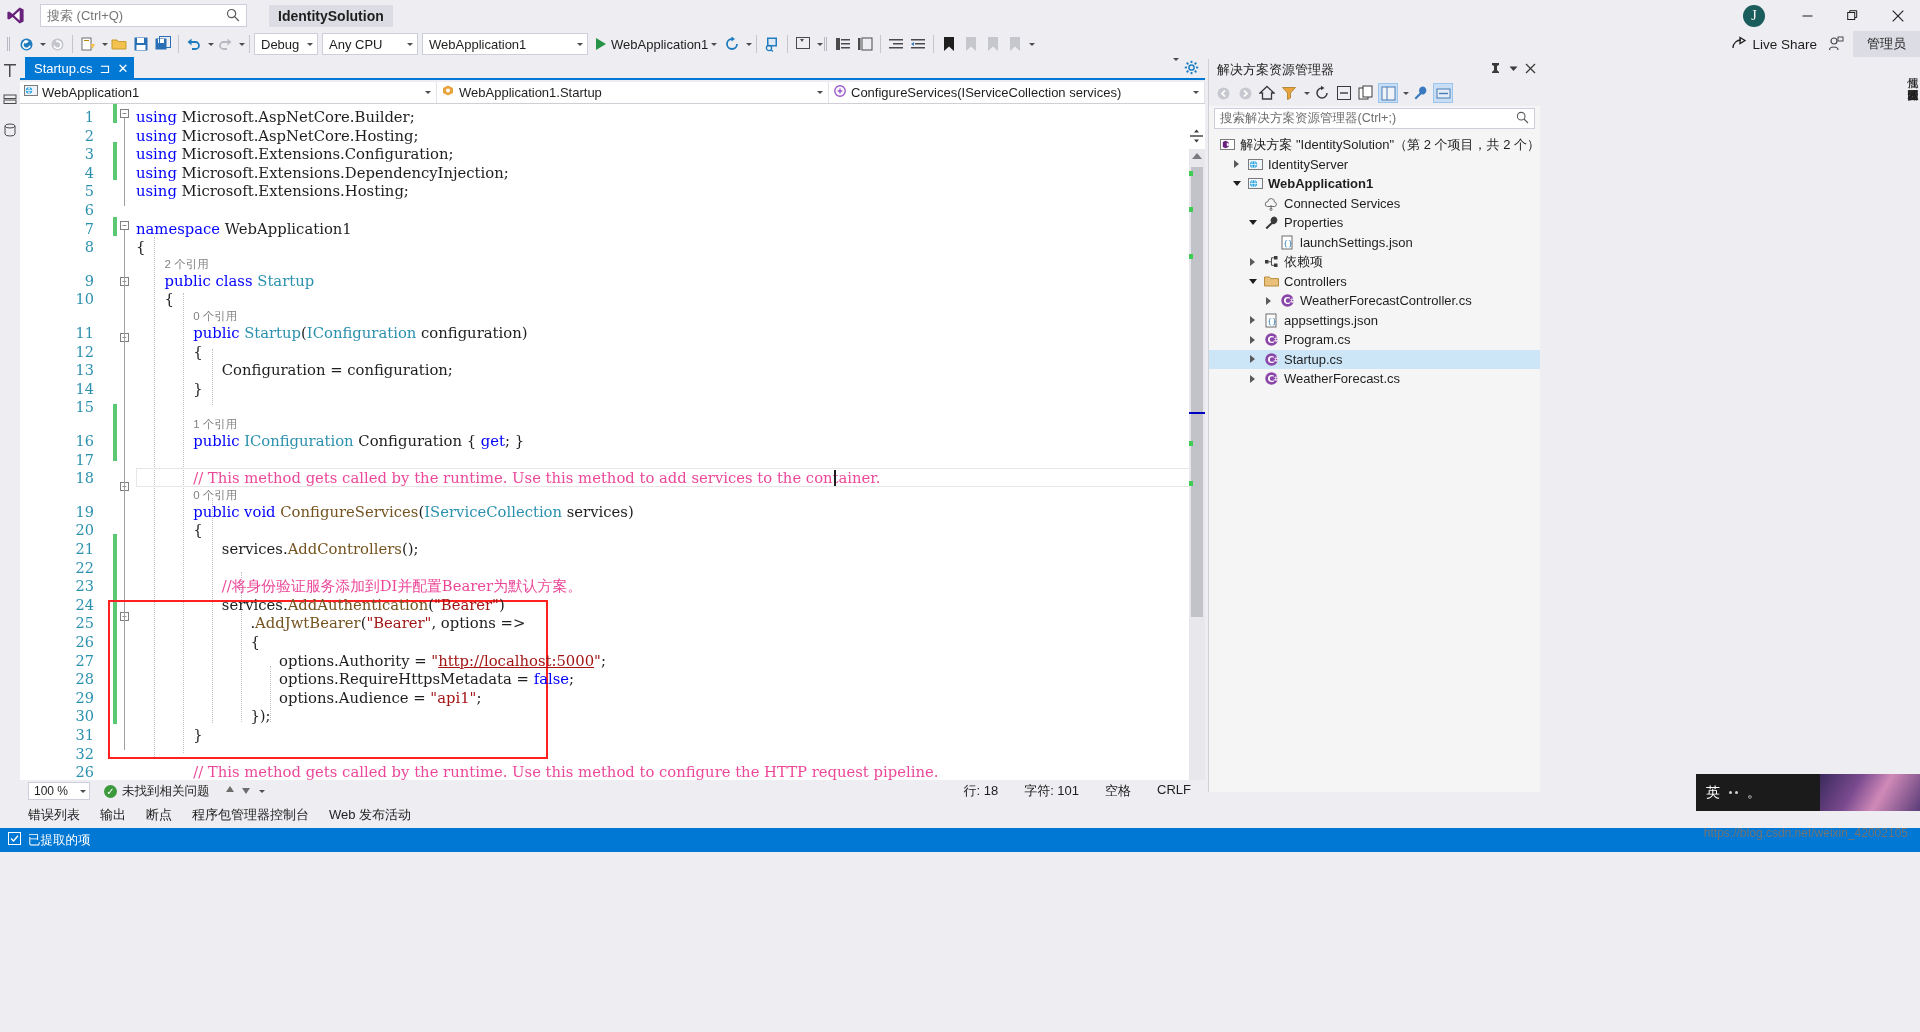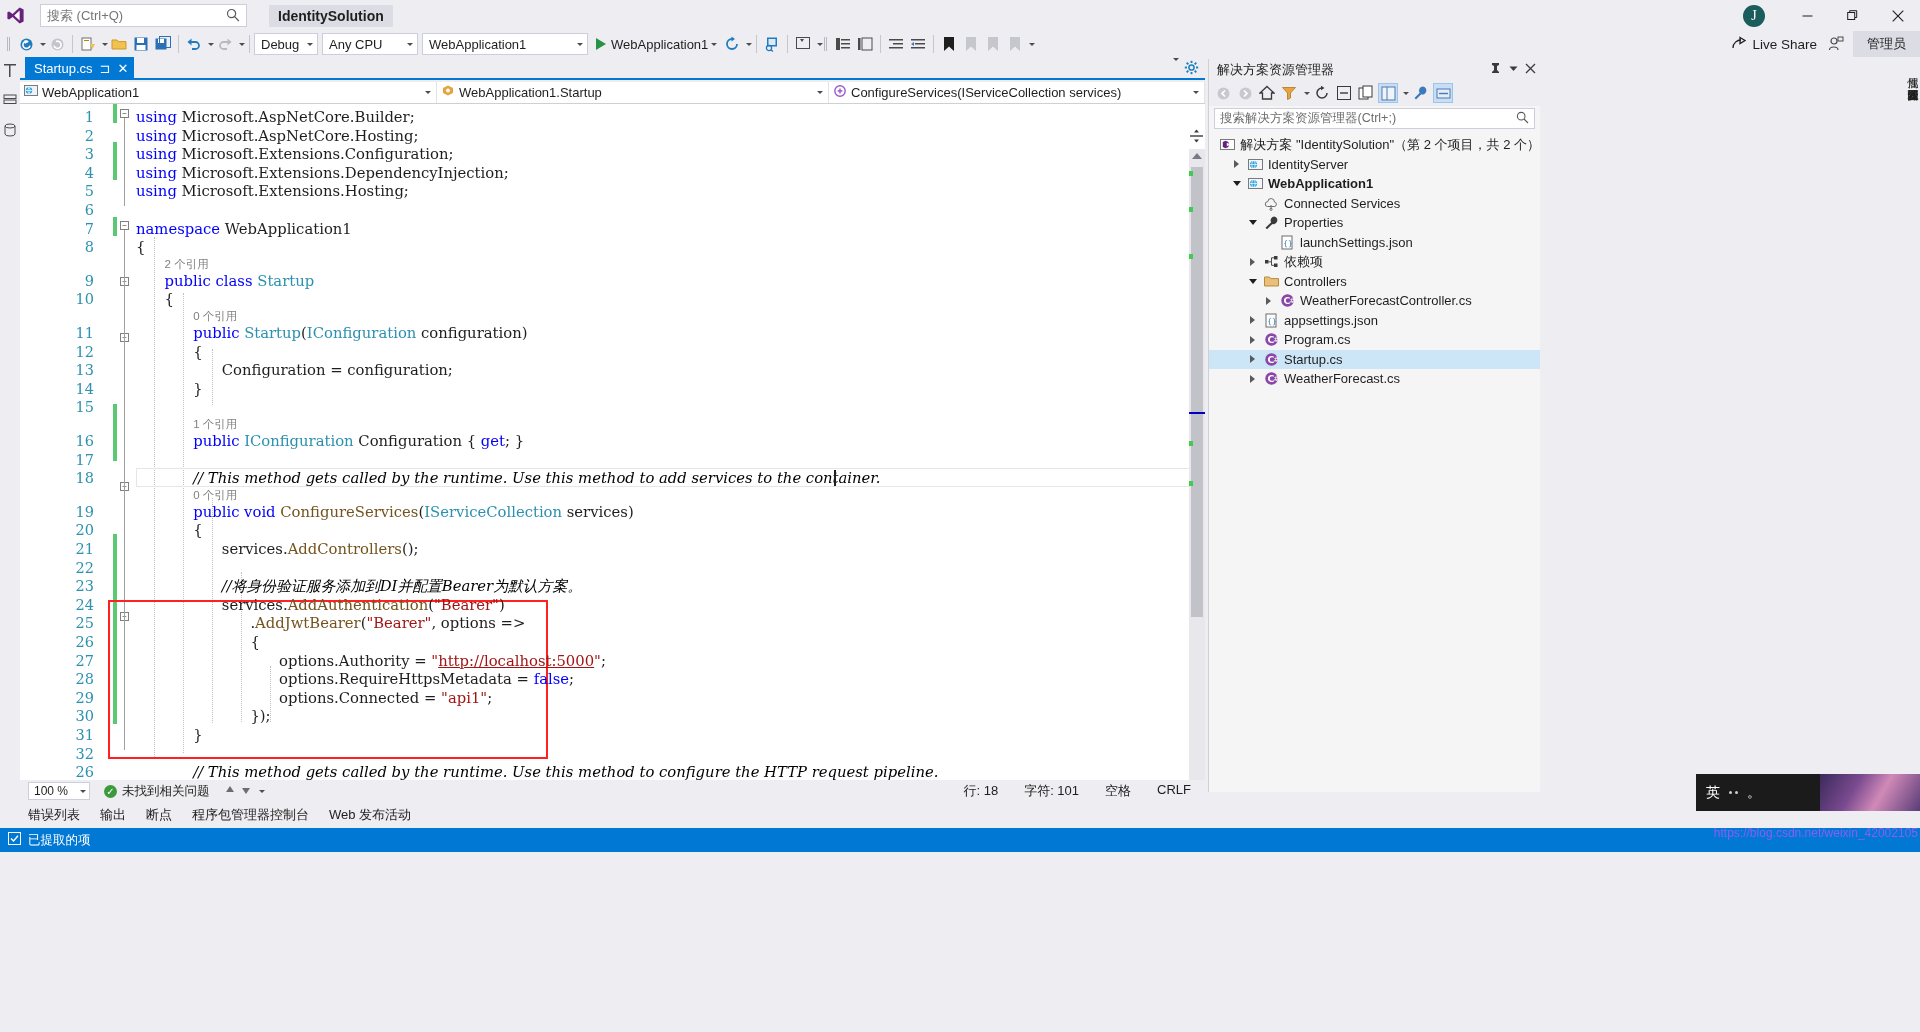--- a/index.html
+++ b/index.html
@@ -114,21 +114,21 @@
   .vline { position: absolute; width: 1px; background: #a0a0a0; }
   .dline { position: absolute; width: 0; border-left: 1px dotted #c0c0c0; }
 
   .code { position: absolute; left: 116px; top: 0; width: 1069px; }
   .ln {
     position: absolute; left: 0; height: 18.6px; line-height: 18.6px; font-size: 14.8px;
     white-space: pre; font-family: "DejaVu Serif", serif; color: #1e1e1e; letter-spacing: 0px;
   }
   .ref { font-family: "Liberation Sans", sans-serif; font-size: 11.5px; color: #808080; }
   .kw { color: #0000ff; } .typ { color: #2b91af; } .str { color: #a31515; }
-  .cmt { color: #000000; font-style: italic; } .mth { color: #74531f; } .par { color: #1e1e1e; }
+  .cmt { color: #ec4899; } .mth { color: #74531f; } .par { color: #1e1e1e; }
   .lnk { color: #a31515; text-decoration: underline; }
   .curline {
     position: absolute; left: 116px; width: 1069px; height: 19px;
     border: 1px solid #e6e6e6; background: transparent;
   }
   .caret-bar { position: absolute; width: 1.5px; height: 16px; background: #1e1e1e; }
   .redbox { position: absolute; border: 2px solid #ff2020; }
 
   
   .vscroll {
@@ -193,21 +193,21 @@
     position: absolute; right: 100px; top: 774px; width: 124px; height: 37px; background: #1b1b1b;
     display: flex; align-items: center; padding-left: 10px; gap: 9px; color: #ffffff; font-size: 14px;
   }
   .ime-dots { display: flex; gap: 3px; align-items: center; }
   .ime-dot { width: 3px; height: 3px; border-radius: 50%; background: #cfcfcf; }
   .ime-art {
     position: absolute; right: 0; top: 774px; width: 100px; height: 37px;
     background: linear-gradient(120deg, #3b2a5c 0%, #7a4a8f 35%, #d08ab8 60%, #5a3c78 100%);
   }
   .watermark {
-    position: absolute; right: 2px; top: 826px; font-size: 12px; color: #8b5cf6;
+    position: absolute; right: 12px; top: 826px; font-size: 12px; color: #737373;
     font-family: "Liberation Sans", sans-serif;
   }
   .rightrail { position: absolute; right: 0; top: 57px; width: 20px; height: 735px; background: #eeeef2; }
   .rightrail .vtext2 { writing-mode: vertical-rl; font-size: 11px; color: #1e1e1e; margin-top: 12px; display:block; text-align:center; width:20px;}
 </style>
 </head>
 <body>
 
 <div id="app">
 
@@ -601,21 +601,21 @@
           <div class="ln" style="top: 398.8px; left: 57.2px;"><span class="kw">public void </span><span class="mth">ConfigureServices</span><span class="par">(</span><span class="typ">IServiceCollection</span><span class="par"> services)</span></div>
           <div class="ln" style="top: 417.4px; left: 57.2px;"><span class="par">{</span></div>
           <div class="ln" style="top: 436px; left: 85.8px;"><span class="par">services.</span><span class="mth">AddControllers</span><span class="par">();</span></div>
           <div class="ln" style="top: 454.6px; left: 85.8px;"></div>
           <div class="ln" style="top: 473.2px; left: 85.8px;"><span class="cmt">//将身份验证服务添加到DI并配置Bearer为默认方案。</span></div>
           <div class="ln" style="top: 491.8px; left: 85.8px;"><span class="par">services.</span><span class="mth">AddAuthentication</span><span class="par">(</span><span class="str">"Bearer"</span><span class="par">)</span></div>
           <div class="ln" style="top: 510.4px; left: 114.4px;"><span class="par">.</span><span class="mth">AddJwtBearer</span><span class="par">(</span><span class="str">"Bearer"</span><span class="par">, options =&gt;</span></div>
           <div class="ln" style="top: 529px; left: 114.4px;"><span class="par">{</span></div>
           <div class="ln" style="top: 547.6px; left: 143px;"><span class="par">options.Authority = </span><span class="str">"</span><span class="lnk">http://localhost:5000</span><span class="str">"</span><span class="par">;</span></div>
           <div class="ln" style="top: 566.2px; left: 143px;"><span class="par">options.RequireHttpsMetadata = </span><span class="kw">false</span><span class="par">;</span></div>
-          <div class="ln" style="top: 584.8px; left: 143px;"><span class="par">options.Connected = </span><span class="str">"api1"</span><span class="par">;</span></div>
+          <div class="ln" style="top: 584.8px; left: 143px;"><span class="par">options.Audience = </span><span class="str">"api1"</span><span class="par">;</span></div>
           <div class="ln" style="top: 603.4px; left: 114.4px;"><span class="par">});</span></div>
           <div class="ln" style="top: 622px; left: 57.2px;"><span class="par">}</span></div>
           <div class="ln" style="top: 640.6px; left: 57.2px;"></div>
           <div class="ln" style="top: 659.2px; left: 57.2px;"><span class="cmt">// This method gets called by the runtime. Use this method to configure the HTTP request pipeline.</span></div>
           <div class="ln ref" style="top: 677.8px; left: 57.2px; height: 15px; line-height: 15px;">0 个引用</div>
         </div>
 
       <div class="vscroll">
         <div class="vs-arrow" style="top:4px; border-left:5px solid transparent; border-right:5px solid transparent; border-bottom:6px solid #7a7a82;"></div>
         <div class="vs-thumb" style="top:18px; height:450px;"></div>

